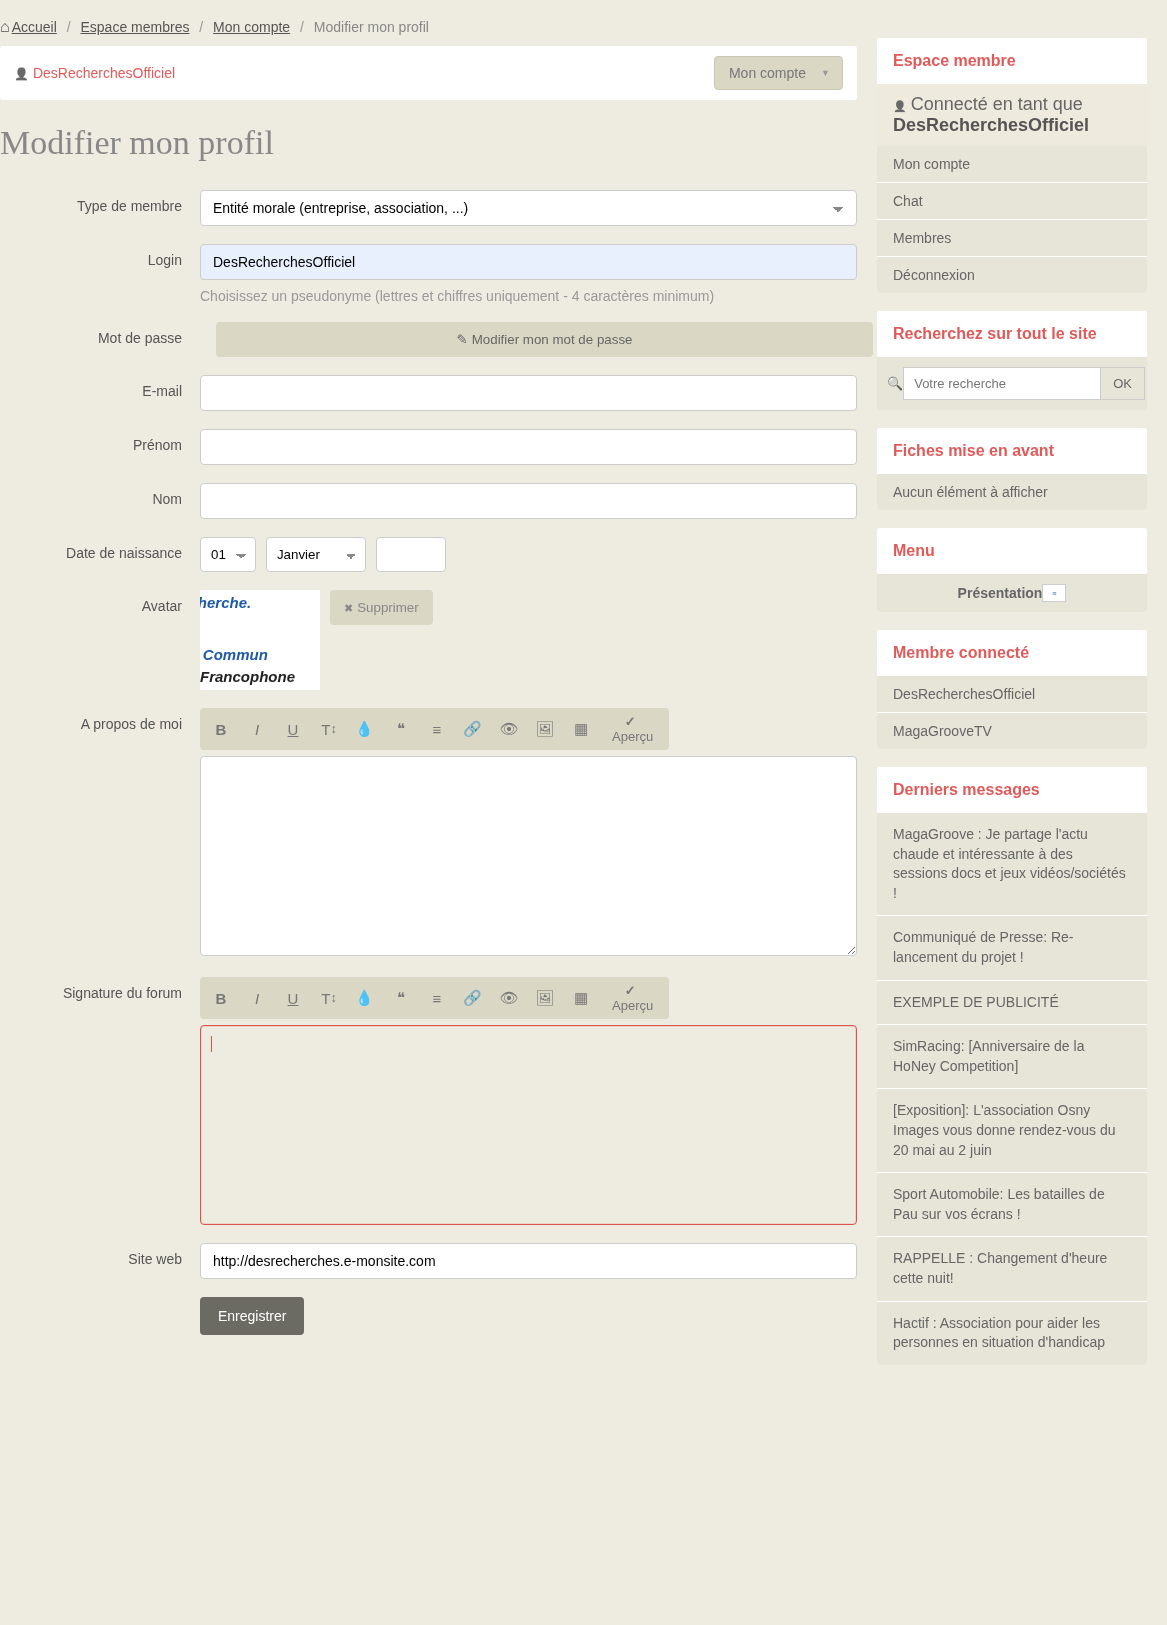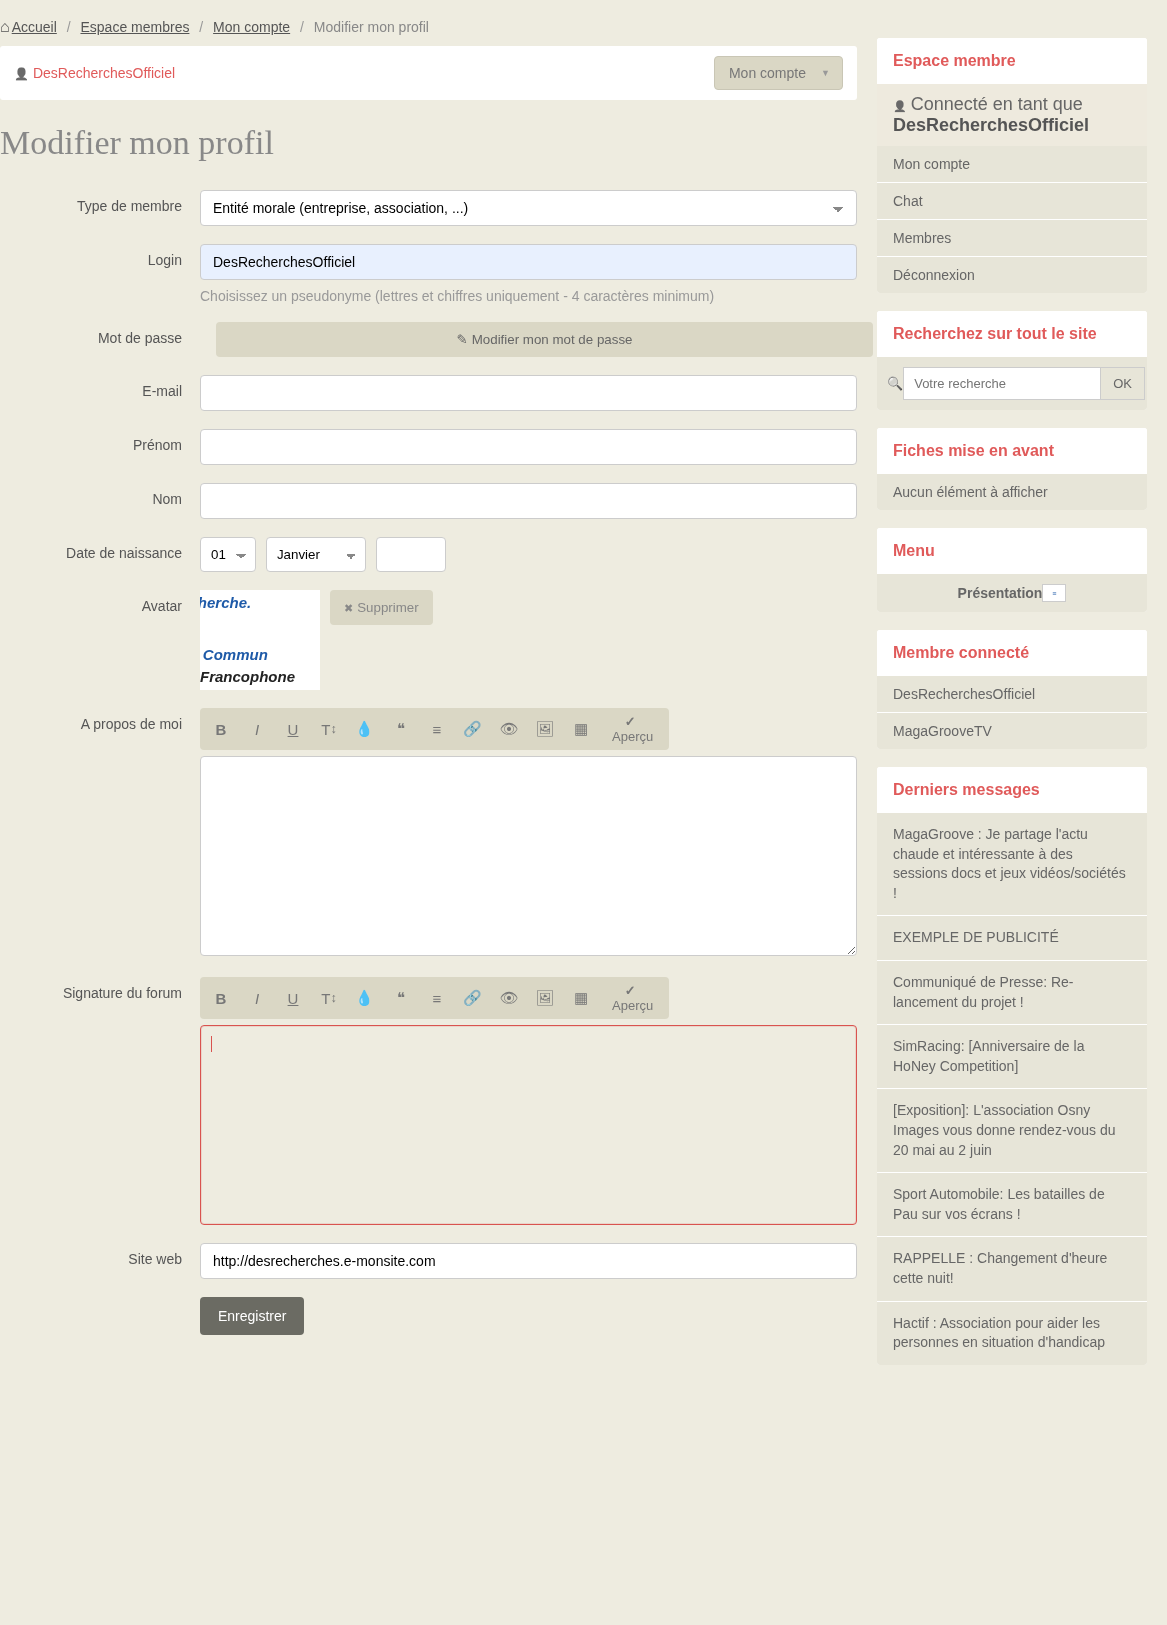--- a/index.html
+++ b/index.html
@@ -276,22 +276,22 @@
         <li>DesRecherchesOfficiel</li>
         <li>MagaGrooveTV</li>
       </ul>
     </div>
 
 
     <div class="panel">
       <div class="panel-title">Derniers messages</div>
       <ul class="panel-list msg-list">
         <li>MagaGroove : Je partage l'actu chaude et intéressante à des sessions docs et jeux vidéos/sociétés !</li>
+        <li>Communiqué de Presse: Re-lancement du projet !</li>
         <li>EXEMPLE DE PUBLICITÉ</li>
-        <li>Communiqué de Presse: Re-lancement du projet !</li>
         <li>SimRacing: [Anniversaire de la HoNey Competition]</li>
         <li>[Exposition]: L'association Osny Images vous donne rendez-vous du 20 mai au 2 juin</li>
         <li>Sport Automobile: Les batailles de Pau sur vos écrans !</li>
         <li>RAPPELLE : Changement d'heure cette nuit!</li>
         <li>Hactif : Association pour aider les personnes en situation d'handicap</li>
       </ul>
     </div>
   </div>
 </div>
 

